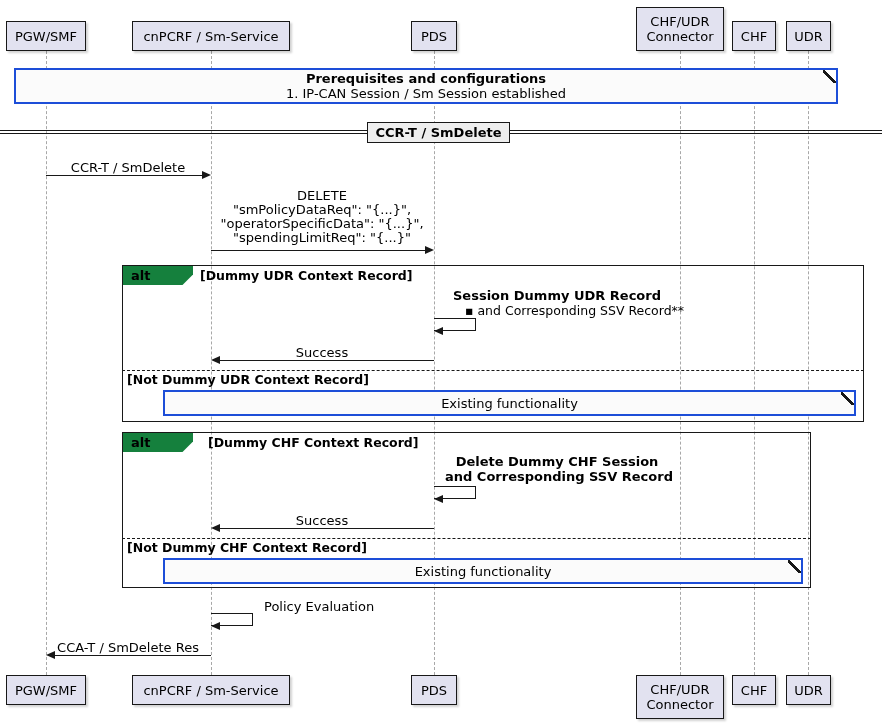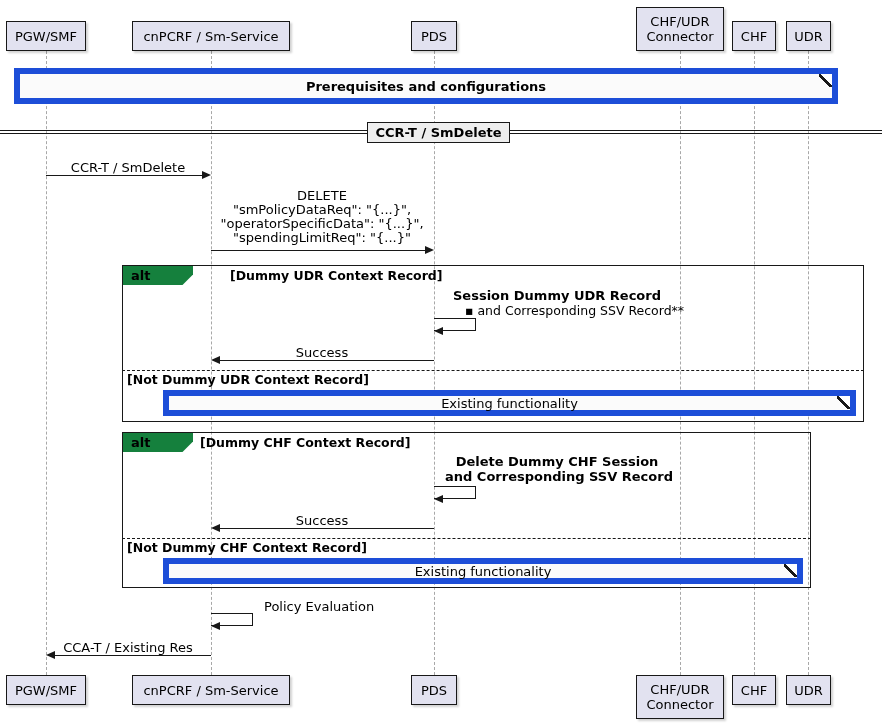--- a/index.html
+++ b/index.html
@@ -3,21 +3,21 @@
 <meta charset="utf-8">
 <style>
   html,body{margin:0;padding:0;background:#ffffff;}
   #diagram{position:relative;width:882px;height:726px;background:#ffffff;
     font-family:"DejaVu Sans","Liberation Sans",sans-serif;font-size:13px;color:#000;overflow:hidden;}
   .abs{position:absolute;box-sizing:border-box;}
   .participant{background:#E2E2F0;border:1.5px solid #181818;display:flex;align-items:center;
     justify-content:center;text-align:center;white-space:pre-line;line-height:15px;
     box-shadow:1.5px 1.5px 2px rgba(0,0,0,0.18);}
   .lifeline{border-left:1px dashed #A8A8A8;width:0;}
-  .note{background:#FBFBFB;border:6px solid #1d4ed8;display:flex;align-items:center;
+  .note{background:#FBFBFB;border:2px solid #1d4ed8;display:flex;align-items:center;
     justify-content:center;text-align:center;}
   .note .fold{position:absolute;top:0;right:0;width:13px;height:13px;
     background:linear-gradient(to bottom left,#ffffff 0,#ffffff 46%,#181818 46%,#181818 58%,#FBFBFB 58%,#FBFBFB 100%);}
   .note-title{font-weight:bold;}
   .divider-line{border-top:1px solid #181818;height:0;left:0;width:882px;}
   .divider-label{background:#EEEEEE;border:1.5px solid #181818;font-weight:bold;display:flex;
     align-items:center;justify-content:center;}
   .msg-label{white-space:nowrap;}
   .msg-label.center{transform:translateX(-50%);}
   .msg-multiline{white-space:pre-line;text-align:center;transform:translateX(-50%);line-height:14px;}
@@ -52,20 +52,21 @@
   <div class="abs participant" style="left:132px;top:21px;width:158px;height:30px;"><span>cnPCRF / Sm-Service</span></div>
   <div class="abs participant" style="left:411px;top:21px;width:46px;height:30px;"><span>PDS</span></div>
   <div class="abs participant" style="left:636px;top:7px;width:88px;height:44px;"><span>CHF/UDR
 Connector</span></div>
   <div class="abs participant" style="left:732px;top:21px;width:44px;height:30px;"><span>CHF</span></div>
   <div class="abs participant" style="left:786px;top:21px;width:45px;height:30px;"><span>UDR</span></div>
 
   <div class="abs note" style="left:14px;top:68px;width:824px;height:36px;flex-direction:column;line-height:15px;">
     <i class="fold"></i>
     <span class="note-title">Prerequisites and configurations</span>
+    <span>1. IP-CAN Session / Sm Session established</span>
   </div>
 
   <div class="abs divider-line" style="top:130px;"></div>
   <div class="abs divider-line" style="top:133px;"></div>
   <div class="abs divider-label" style="left:367px;top:122px;width:143px;height:21px;">
     <span>CCR-T / SmDelete</span>
   </div>
 
   <div class="abs msg-label center" style="left:128px;top:160px;">CCR-T / SmDelete</div>
   <div class="abs line" style="left:46px;top:175px;width:156px;"></div>
@@ -76,21 +77,21 @@
 "operatorSpecificData": "{...}",
 "spendingLimitReq": "{...}"</div>
   <div class="abs line" style="left:211px;top:250px;width:214px;"></div>
   <div class="abs arrow-r" style="left:425px;top:246px;"></div>
 
   <div class="abs altframe" style="left:122px;top:265px;width:742px;height:157px;">
     <div class="alt-header">
         <span>alt</span>
       </div>
   </div>
-  <div class="abs cond" style="left:200px;top:268px;margin-left:30px;">[Dummy UDR Context Record]</div>
+  <div class="abs cond" style="left:200px;top:268px;">[Dummy UDR Context Record]</div>
 
   <div class="abs self-text" style="left:445px;top:288px;width:224px;">
     <div class="bold">Session Dummy UDR Record</div>
     <div style="font-size:12.5px;margin-left:20px;">▪ and Corresponding SSV Record**</div>
   </div>
   <div class="abs selfmsg" style="left:434px;top:318px;width:42px;height:13px;"></div>
   <div class="abs arrow-l" style="left:434px;top:327px;"></div>
 
   <div class="abs msg-label center" style="left:322px;top:345px;">Success</div>
   <div class="abs line" style="left:220px;top:360px;width:214px;"></div>
@@ -102,21 +103,21 @@
   <div class="abs note" style="left:163px;top:390px;width:693px;height:26px;">
     <i class="fold"></i>
     <span>Existing functionality</span>
   </div>
 
   <div class="abs altframe" style="left:122px;top:432px;width:689px;height:156px;">
     <div class="alt-header">
         <span>alt</span>
       </div>
   </div>
-  <div class="abs cond" style="left:200px;top:435px;">[Dummy CHF Context Record]</div>
+  <div class="abs cond" style="left:208px;top:435px;">[Dummy CHF Context Record]</div>
 
   <div class="abs self-text" style="left:445px;top:454px;width:224px;">
     <div class="bold">Delete Dummy CHF Session</div>
     <div class="bold">and Corresponding SSV Record</div>
   </div>
   <div class="abs selfmsg" style="left:434px;top:486px;width:42px;height:13px;"></div>
   <div class="abs arrow-l" style="left:434px;top:495px;"></div>
 
   <div class="abs msg-label center" style="left:322px;top:513px;">Success</div>
   <div class="abs line" style="left:220px;top:528px;width:214px;"></div>
@@ -127,21 +128,21 @@
 
   <div class="abs note" style="left:163px;top:558px;width:640px;height:26px;">
     <i class="fold"></i>
     <span>Existing functionality</span>
   </div>
 
   <div class="abs msg-label" style="left:219px;top:599px;margin-left:45px;">Policy Evaluation</div>
   <div class="abs selfmsg" style="left:211px;top:613px;width:42px;height:13px;"></div>
   <div class="abs arrow-l" style="left:211px;top:622px;"></div>
 
-  <div class="abs msg-label center" style="left:128px;top:640px;">CCA-T / Existing Res</div>
+  <div class="abs msg-label center" style="left:128px;top:640px;">CCA-T / SmDelete Res</div>
   <div class="abs line" style="left:55px;top:655px;width:156px;"></div>
   <div class="abs arrow-l" style="left:46px;top:651px;"></div>
 
   <div class="abs participant" style="left:6px;top:675px;width:80px;height:30px;"><span>PGW/SMF</span></div>
   <div class="abs participant" style="left:132px;top:675px;width:158px;height:30px;"><span>cnPCRF / Sm-Service</span></div>
   <div class="abs participant" style="left:411px;top:675px;width:46px;height:30px;"><span>PDS</span></div>
   <div class="abs participant" style="left:636px;top:675px;width:88px;height:44px;"><span>CHF/UDR
 Connector</span></div>
   <div class="abs participant" style="left:732px;top:675px;width:44px;height:30px;"><span>CHF</span></div>
   <div class="abs participant" style="left:786px;top:675px;width:45px;height:30px;"><span>UDR</span></div>

